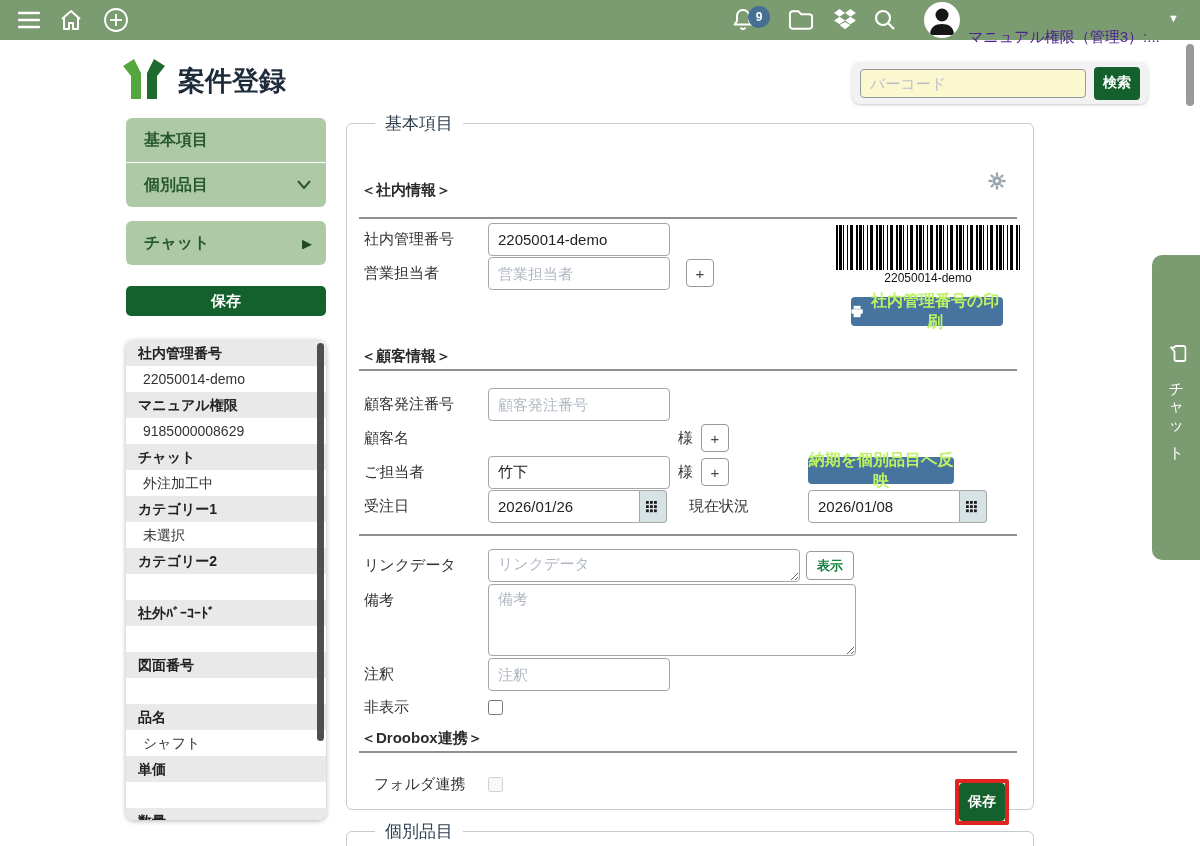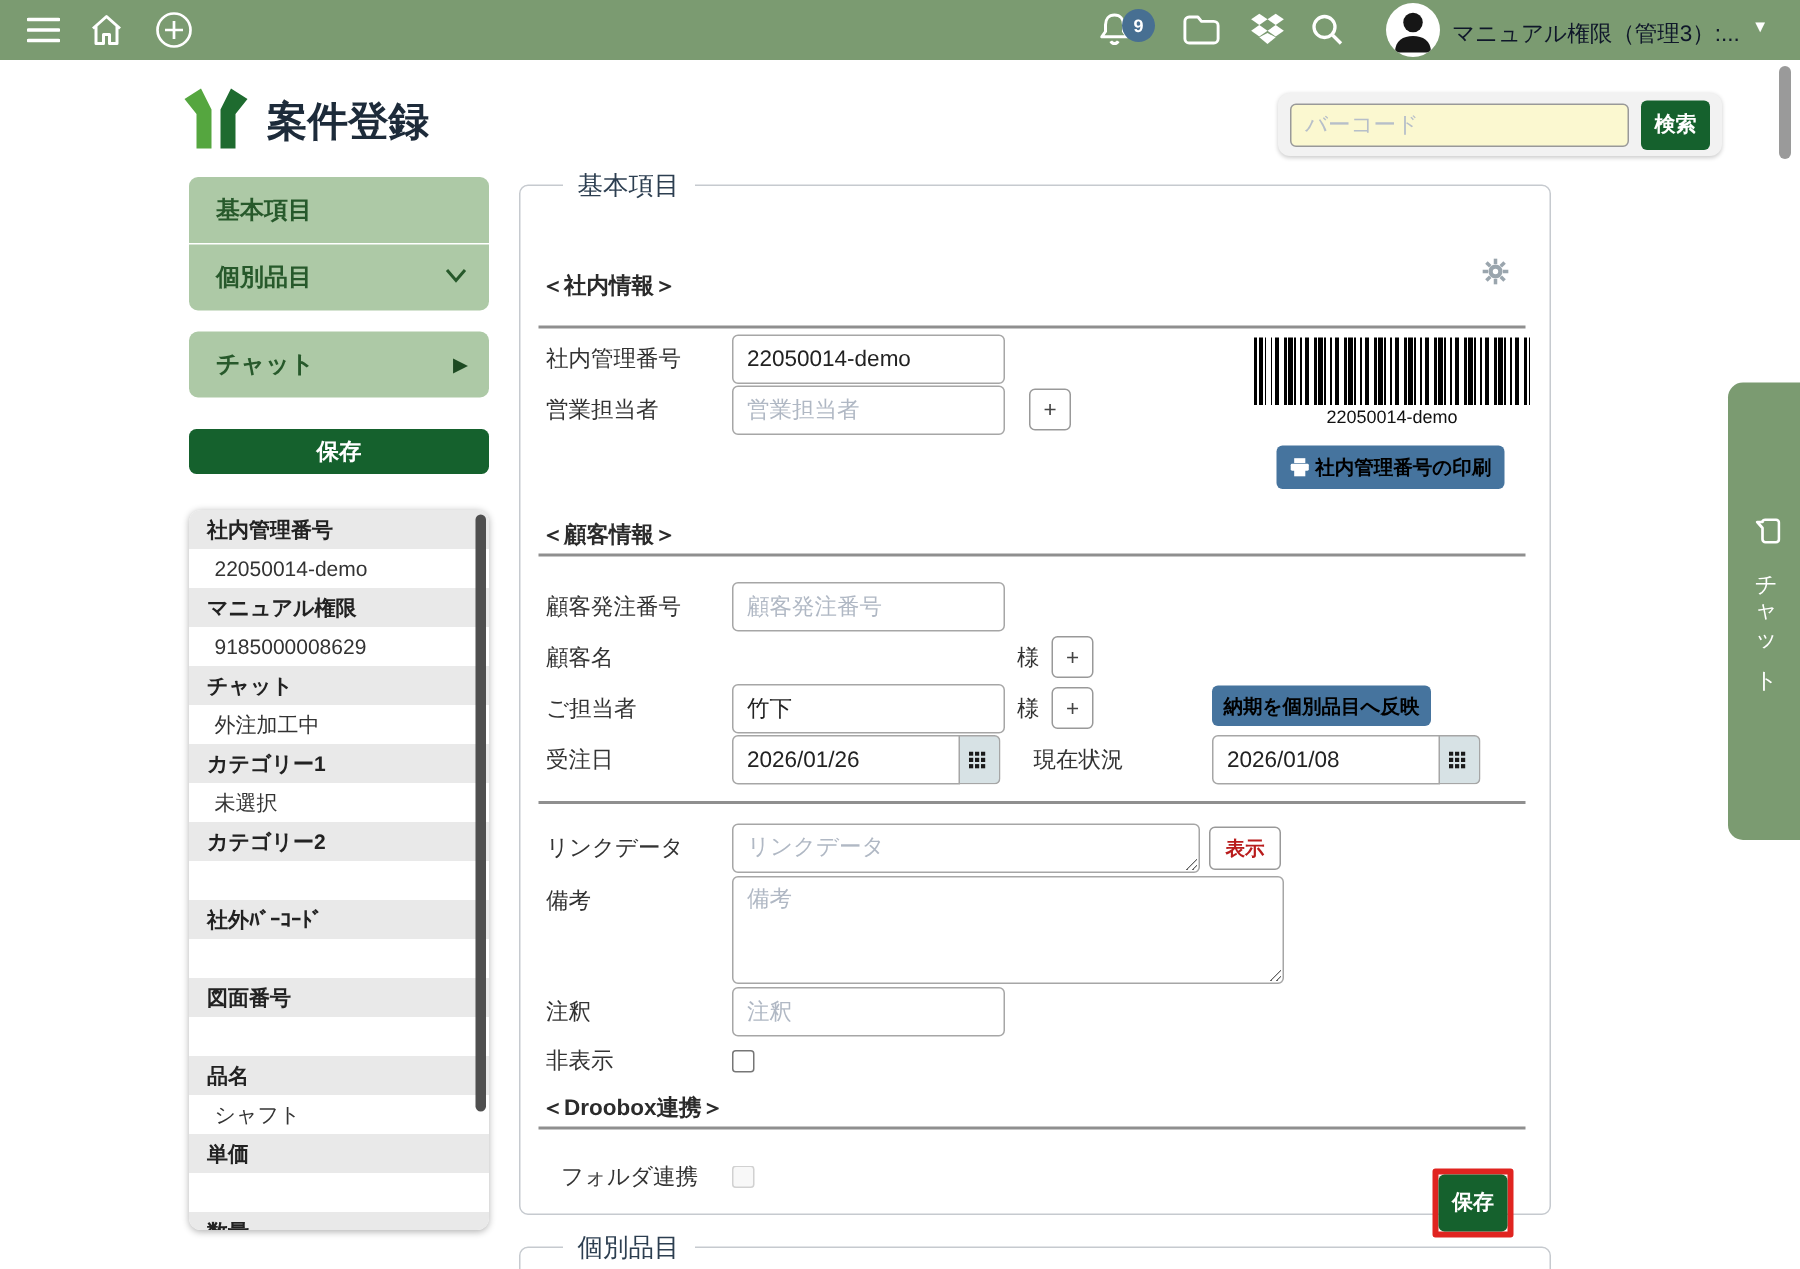--- a/index.html
+++ b/index.html
@@ -6,21 +6,21 @@
   html,body { width:1200px; height:846px; overflow:hidden; background:#fff;
     font-family:"Liberation Sans","DejaVu Sans",sans-serif; }
 
   
   .topbar { position:absolute; left:0; top:0; width:1200px; height:40px; background:#7b9b71; }
   .tb-icon { position:absolute; top:7px; width:26px; height:26px; display:flex; align-items:center; justify-content:center; cursor:pointer; }
   .tb-icon svg { display:block; }
   .badge { position:absolute; left:748px; top:6px; width:22px; height:22px; border-radius:50%;
     background:#476f92; color:#fff; font-size:12px; font-weight:bold; display:flex; align-items:center; justify-content:center; }
   .avatar { position:absolute; left:924px; top:2px; width:36px; height:36px; border-radius:50%; background:#fff; overflow:hidden; }
-  .user-label { position:absolute; left:968px; top:13px; color:#0f172a; font-size:15px; cursor:pointer; white-space:nowrap; }
+  .user-label { position:absolute; left:968px; top:28px; color:#4c1d95; font-size:15px; cursor:pointer; white-space:nowrap; }
   .tb-caret { position:absolute; left:1168px; top:12px; color:#fff; font-size:11px; cursor:pointer; }
 
   
   .logo { position:absolute; left:120px; top:57px; width:48px; height:44px; }
   .page-title { position:absolute; left:178px; top:63px; font-size:27px; font-weight:bold; color:#1d2b3a; }
   .barcode-search { position:absolute; left:852px; top:62px; width:296px; height:42px; background:#f2f2f2;
     border-radius:8px; box-shadow:0 1px 3px rgba(0,0,0,.2); display:flex; align-items:center; padding:0 8px; gap:8px; }
   .barcode-search input { flex:1; height:29px; background:#fbf8d0; border:1px solid #999; border-radius:4px;
     padding:0 9px; font-size:15px; color:#4c1d95; font-family:inherit; }
   .barcode-search input::placeholder { color:#b7bfc9; }
@@ -51,28 +51,28 @@
   .hr { position:absolute; left:12px; width:658px; height:2px; background:#8f8f8f; }
   .flabel { position:absolute; font-size:15px; color:#333; }
   .tinput { position:absolute; height:33px; border:1px solid #a6a6a6; border-radius:4px; padding:0 9px;
     font-size:15px; color:#222; font-family:inherit; background:#fff; }
   .tinput::placeholder, textarea::placeholder { color:#b0b8c4; }
   textarea { position:absolute; border:1px solid #a6a6a6; border-radius:4px; padding:5px 9px;
     font-size:15px; color:#222; font-family:inherit; resize:both; }
   .plus-btn { position:absolute; width:28px; height:28px; background:#fff; border:1px solid #999;
     border-radius:4px; font-size:15px; color:#444; cursor:pointer; font-family:inherit; }
   .sama { position:absolute; font-size:15px; color:#333; }
-  .blue-btn { position:absolute; background:#46749e; color:#000000; border:none; border-radius:4px;
-    font-size:13px; font-weight:bold; cursor:pointer; font-family:inherit; display:flex; align-items:center; justify-content:center; gap:4px; }
+  .blue-btn { position:absolute; background:#46749e; color:#bef264; border:none; border-radius:4px;
+    font-size:16px; font-weight:bold; cursor:pointer; font-family:inherit; display:flex; align-items:center; justify-content:center; gap:4px; }
   .date-group { position:absolute; display:flex; }
   .date-group .tinput { position:static; border-radius:4px 0 0 4px; width:152px; }
   .cal-btn { width:27px; height:33px; background:#d7e2e5; border:1px solid #a6a6a6; border-left:none;
     border-radius:0 4px 4px 0; cursor:pointer; display:flex; align-items:center; justify-content:center; }
   .white-btn { position:absolute; background:#fff; border:1px solid #999; border-radius:4px;
-    font-size:13px; font-weight:bold; color:#b91c1c; cursor:pointer; font-family:inherit; }
+    font-size:13px; font-weight:bold; color:#15803d; cursor:pointer; font-family:inherit; }
   input[type=checkbox] { position:absolute; width:15px; height:15px; cursor:pointer; }
   .gear { position:absolute; cursor:pointer; }
   .barcode-wrap { position:absolute; left:489px; top:90px; width:184px; text-align:center; }
   .barcode-bars { width:184px; height:45px;
     background:repeating-linear-gradient(90deg,#000 0 2px,#fff 2px 3px,#000 3px 6px,#fff 6px 7px,#000 7px 8px,#fff 8px 11px,#000 11px 12px,#fff 12px 14px,#000 14px 17px,#fff 17px 20px); }
   .barcode-text { font-size:12px; color:#111; margin-top:1px; }
   .save-highlight { position:absolute; left:608px; top:644px; border:4px solid #e02420; border-radius:2px; padding:0; }
   .save-highlight button { display:block; width:46px; height:38px; background:#15612d; color:#fff; border:none;
     border-radius:4px; font-size:14px; font-weight:bold; cursor:pointer; font-family:inherit; }
 

